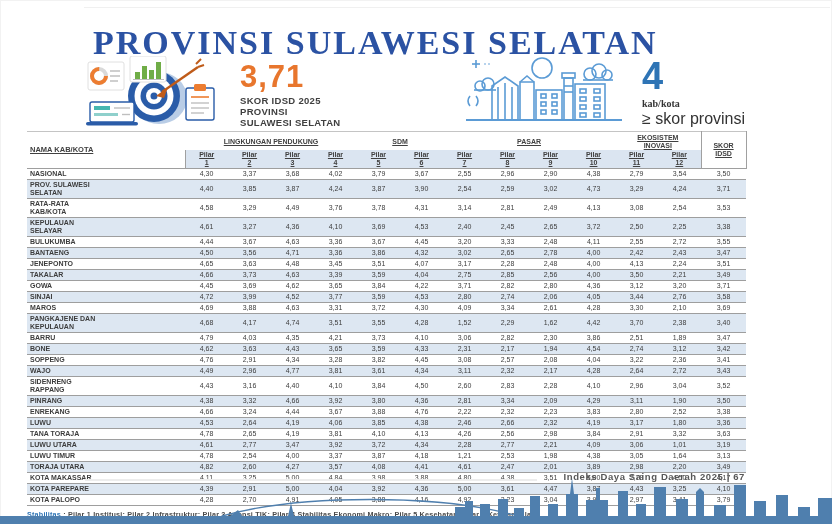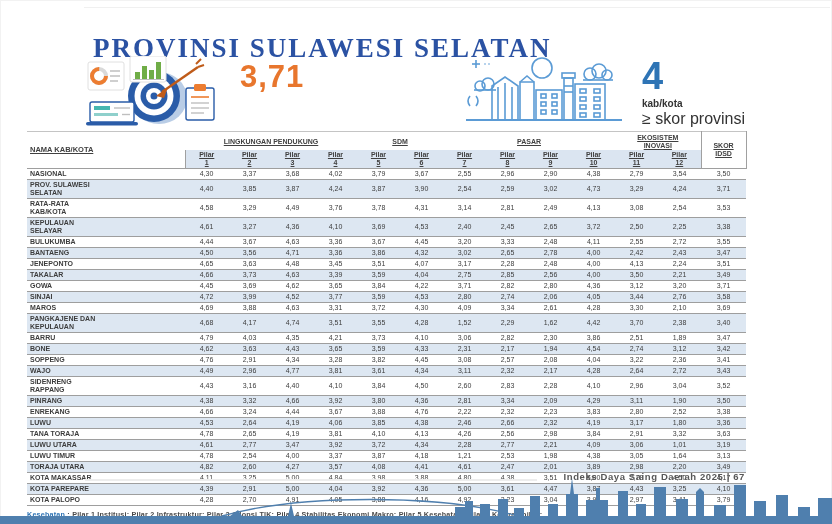--- a/index.html
+++ b/index.html
@@ -4,35 +4,35 @@
 <style>
   html,body{margin:0;padding:0;}
   body{
     width:832px;height:524px;position:relative;overflow:hidden;background:#ffffff;
     font-family:"Liberation Sans",sans-serif;color:#3d3d3d;
   }
   .page-border{position:absolute;inset:0;border:1px solid #f2f2f2;pointer-events:none;}
   .top-rule{position:absolute;left:84px;top:7px;width:746px;height:1px;background:#f0f0f0;}
 
   .title{
-    position:absolute;left:93px;top:33px;
-    font-family:"Liberation Serif",serif;font-weight:bold;font-size:27px;
+    position:absolute;left:93px;top:24px;
+    font-family:"Liberation Serif",serif;font-weight:bold;font-size:34px;
     letter-spacing:2px;color:#2b52a3;white-space:nowrap;
   }
 
   .illus-target{position:absolute;left:80px;top:56px;}
   .illus-city{position:absolute;left:462px;top:56px;}
 
   .score-block{position:absolute;left:240px;top:62px;}
   .score-value{font-weight:bold;font-size:31px;line-height:30px;color:#e8762d;letter-spacing:1px;}
   .score-label{margin-top:3px;font-weight:bold;font-size:9.5px;line-height:11px;color:#404040;white-space:pre-line;letter-spacing:.3px;}
 
   .count-block{position:absolute;left:642px;top:58px;}
   .count-value{font-weight:bold;font-size:38px;line-height:36px;color:#2e74b5;}
-  .count-label-bold{margin-top:4px;font-weight:bold;font-size:10px;color:#333;}
+  .count-label-bold{margin-top:4px;font-weight:bold;font-size:10px;color:#333;font-family:Liberation Serif, serif;}
   .count-label{font-size:16px;color:#333;margin-top:1px;}
 
   .table-wrap{position:absolute;left:27px;top:131px;width:719px;}
   table{width:719px;border-collapse:collapse;table-layout:fixed;border-bottom:1px solid #9e9e9e;}
   col.c-name{width:158px;} col.c-p{width:43px;} col.c-skor{width:45px;}
   thead{border-top:1px solid #c4c4c4;border-bottom:1px solid #7d7d7d;}
   th,td{padding:0 2px;vertical-align:middle;}
   thead th{font-size:7px;color:#404040;font-weight:bold;line-height:8px;text-decoration:underline;}
   .th-name{text-align:left;font-size:7.5px;padding-left:3px;}
   .th-group{white-space:pre-line;padding-top:2px;}
@@ -94,20 +94,23 @@
   <rect x="10" y="46" width="44" height="20" rx="2" fill="#ffffff" stroke="#2a5ca8" stroke-width="1.4"></rect>
   <rect x="14" y="50" width="16" height="4" fill="#45b6b0"></rect>
   <line x1="34" y1="52" x2="50" y2="52" stroke="#bfbfbf" stroke-width="1.4"></line>
   <rect x="14" y="57" width="24" height="3" fill="#8fd0cc"></rect>
   <line x1="42" y1="58.5" x2="50" y2="58.5" stroke="#bfbfbf" stroke-width="1.4"></line>
   <rect x="6" y="66" width="52" height="3.5" rx="1.75" fill="#2a5ca8"></rect>
 </svg>
 
 <div class="score-block">
   <div class="score-value">3,71</div>
+  <div class="score-label">SKOR IDSD 2025
+PROVINSI
+SULAWESI SELATAN</div>
 </div>
 
 <svg class="illus-city" width="165" height="74" viewBox="0 0 165 74" fill="none" stroke="#5b9bd5" stroke-width="1.6">
   <line x1="10" y1="8" x2="18" y2="8"></line>
     <line x1="14" y1="4" x2="14" y2="12"></line>
   <circle cx="23" cy="8" r="0.8" fill="#5b9bd5" stroke="none"></circle>
     <circle cx="27" cy="8" r="0.8" fill="#5b9bd5" stroke="none"></circle>
   <circle cx="80" cy="12" r="10"></circle>
   <circle cx="18" cy="30" r="5"></circle>
     <circle cx="26" cy="28" r="6"></circle>
@@ -644,21 +647,21 @@
           <td>3,04</td>
           <td>3,92</td>
           <td>2,97</td>
           <td>3,41</td>
           <td>3,79</td>
         </tr>
       </tbody>
   </table>
 
   <div class="footnote">
-    <span class="ket-label">Kesehatan</span><span> : </span><span>Pilar 1 Institusi; Pilar 2 Infrastruktur; Pilar 3 Adopsi TIK; Pilar 4 Stabilitas Ekonomi Makro; Pilar 5 Kesehatan; Pilar 6 Keterampilan;</span><br>
+    <span class="ket-label">Stabilitas</span><span> : </span><span>Pilar 1 Institusi; Pilar 2 Infrastruktur; Pilar 3 Adopsi TIK; Pilar 4 Stabilitas Ekonomi Makro; Pilar 5 Kesehatan; Pilar 6 Keterampilan;</span><br>
     <span>Pilar 7 Pasar Produk; Pilar 8 Pasar Tenaga Kerja; Pilar 9 Sistem Keuangan; Pilar 10 Ukuran Pasar; Pilar 11 Dinamika Bisnis; Pilar 12 Kapabilitas Inovasi.</span>
   </div>
 </div>
 
 <div class="footer-rule"></div>
 <div class="footer-text">Indeks Daya Saing Daerah 2025 | 67</div>
 
 <svg class="skyline" viewBox="0 0 832 50">
   <path d="M222,42 C300,20 440,20 518,42" stroke="#4f7fae" stroke-width="1.3" fill="none"></path>
   <polygon points="288,42 291,29 294,42" fill="#4f7fae"></polygon>

